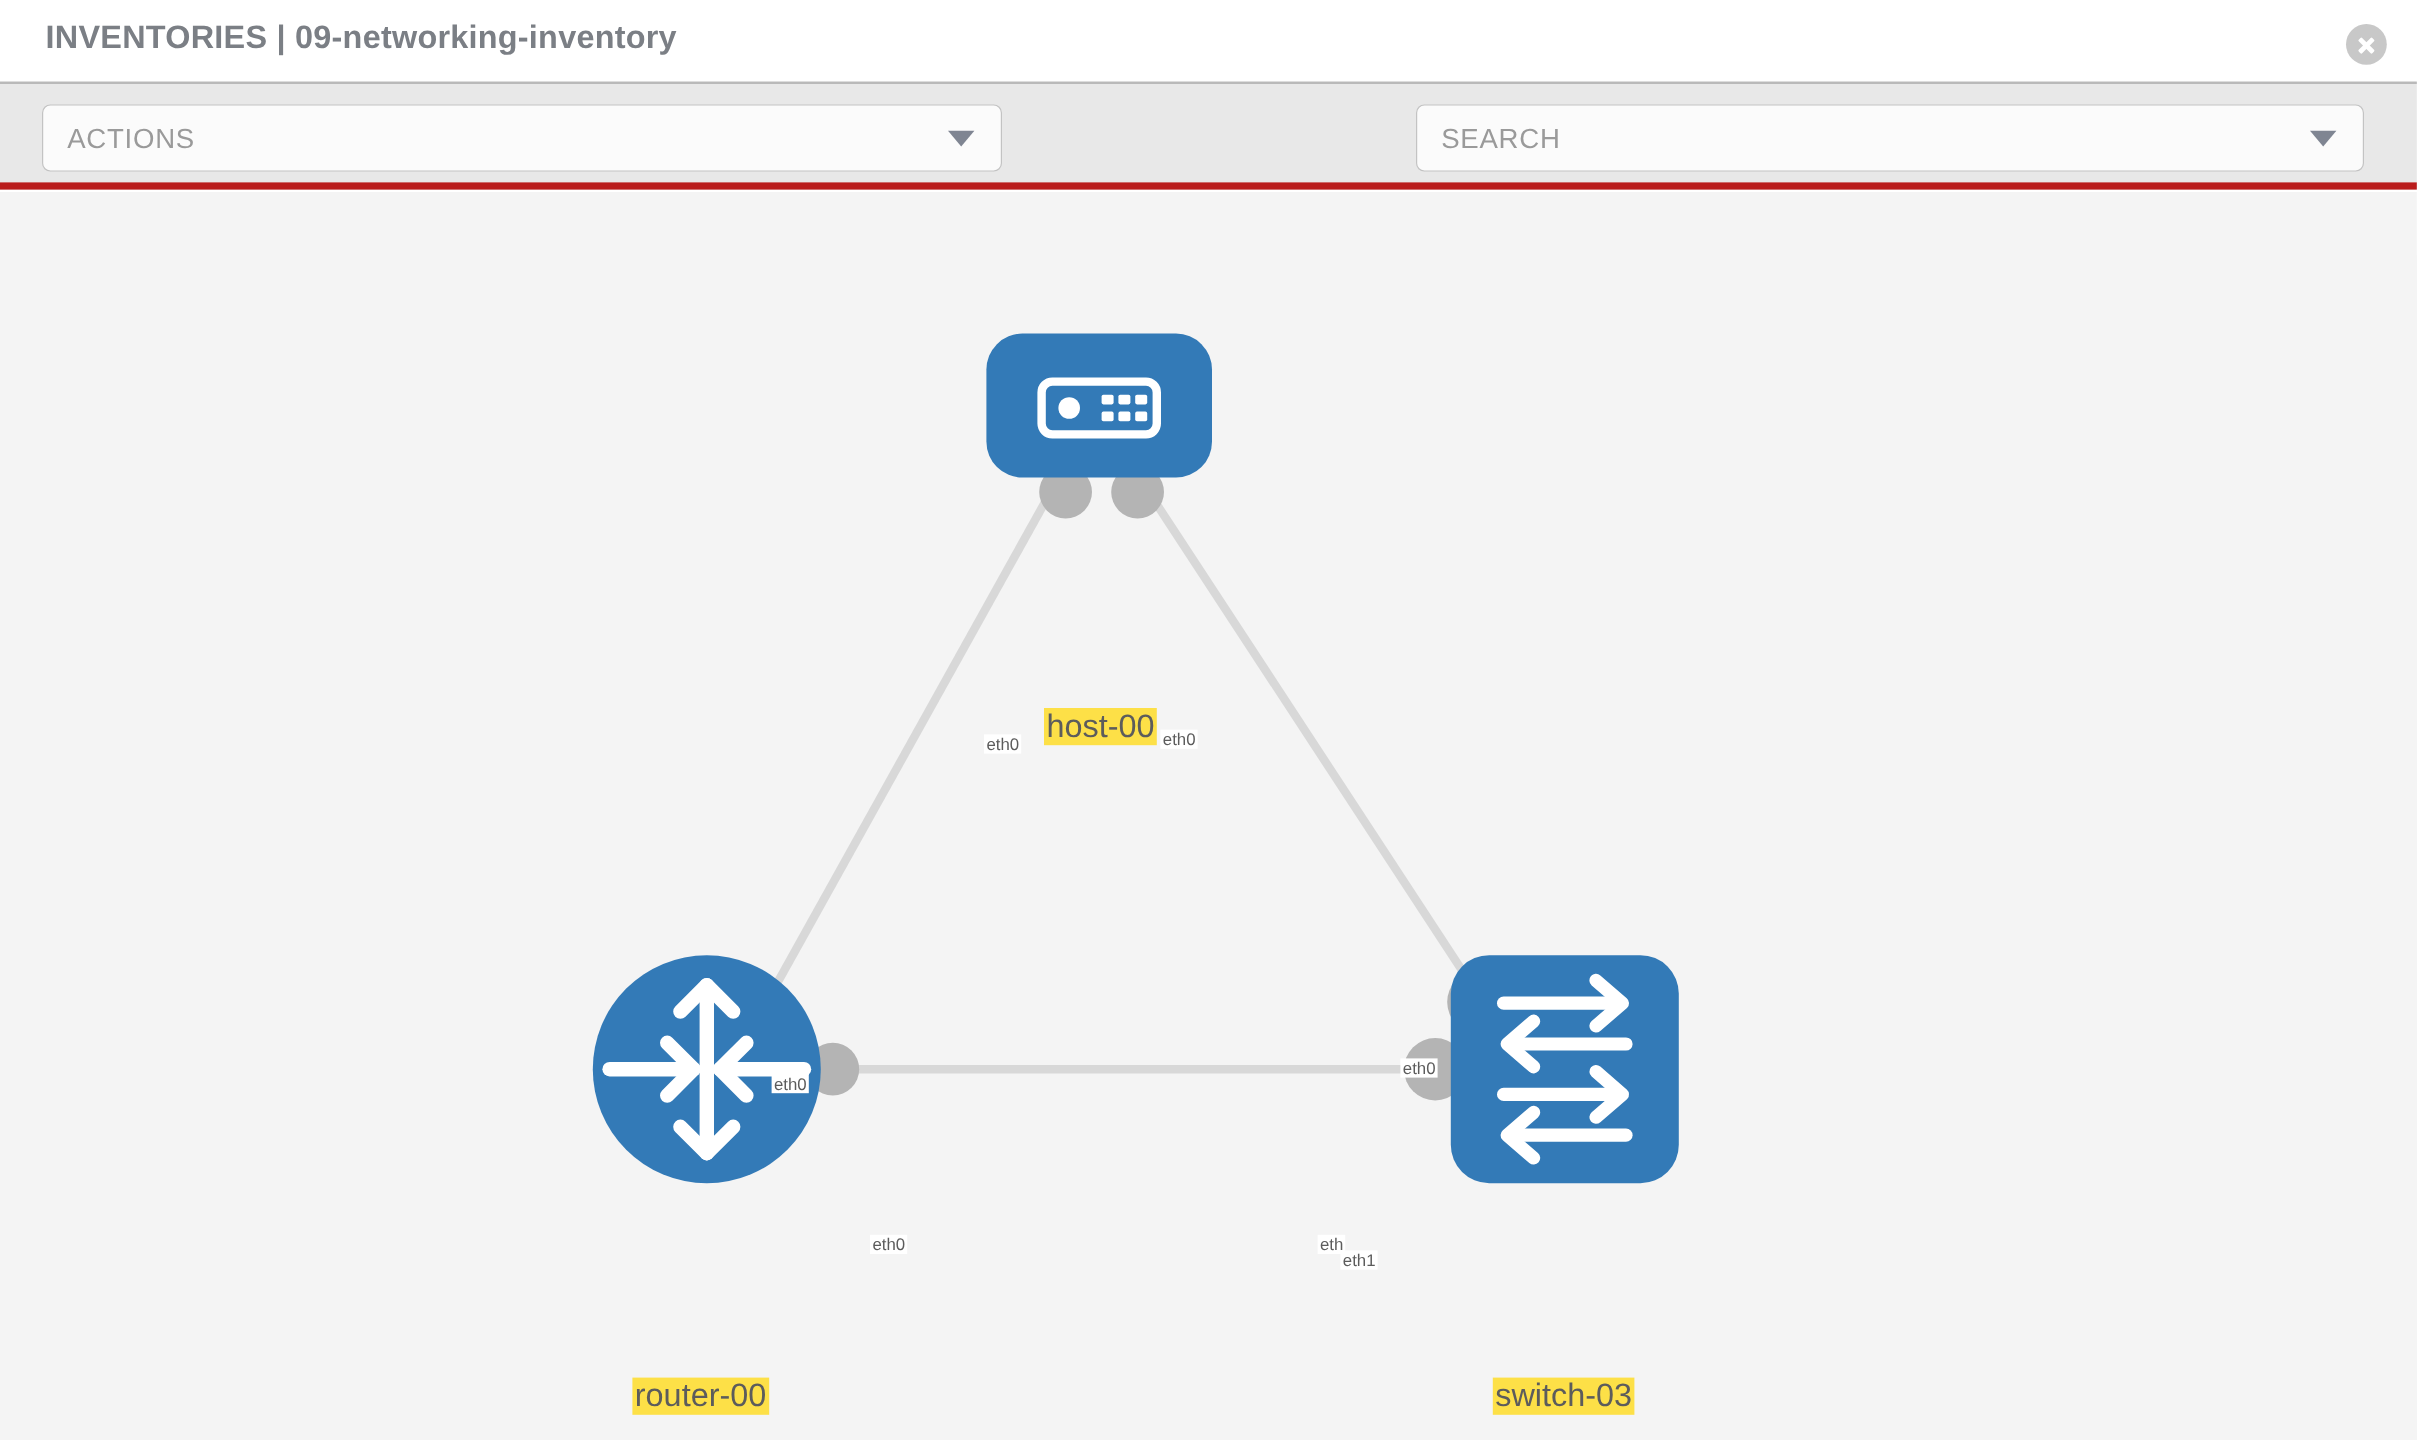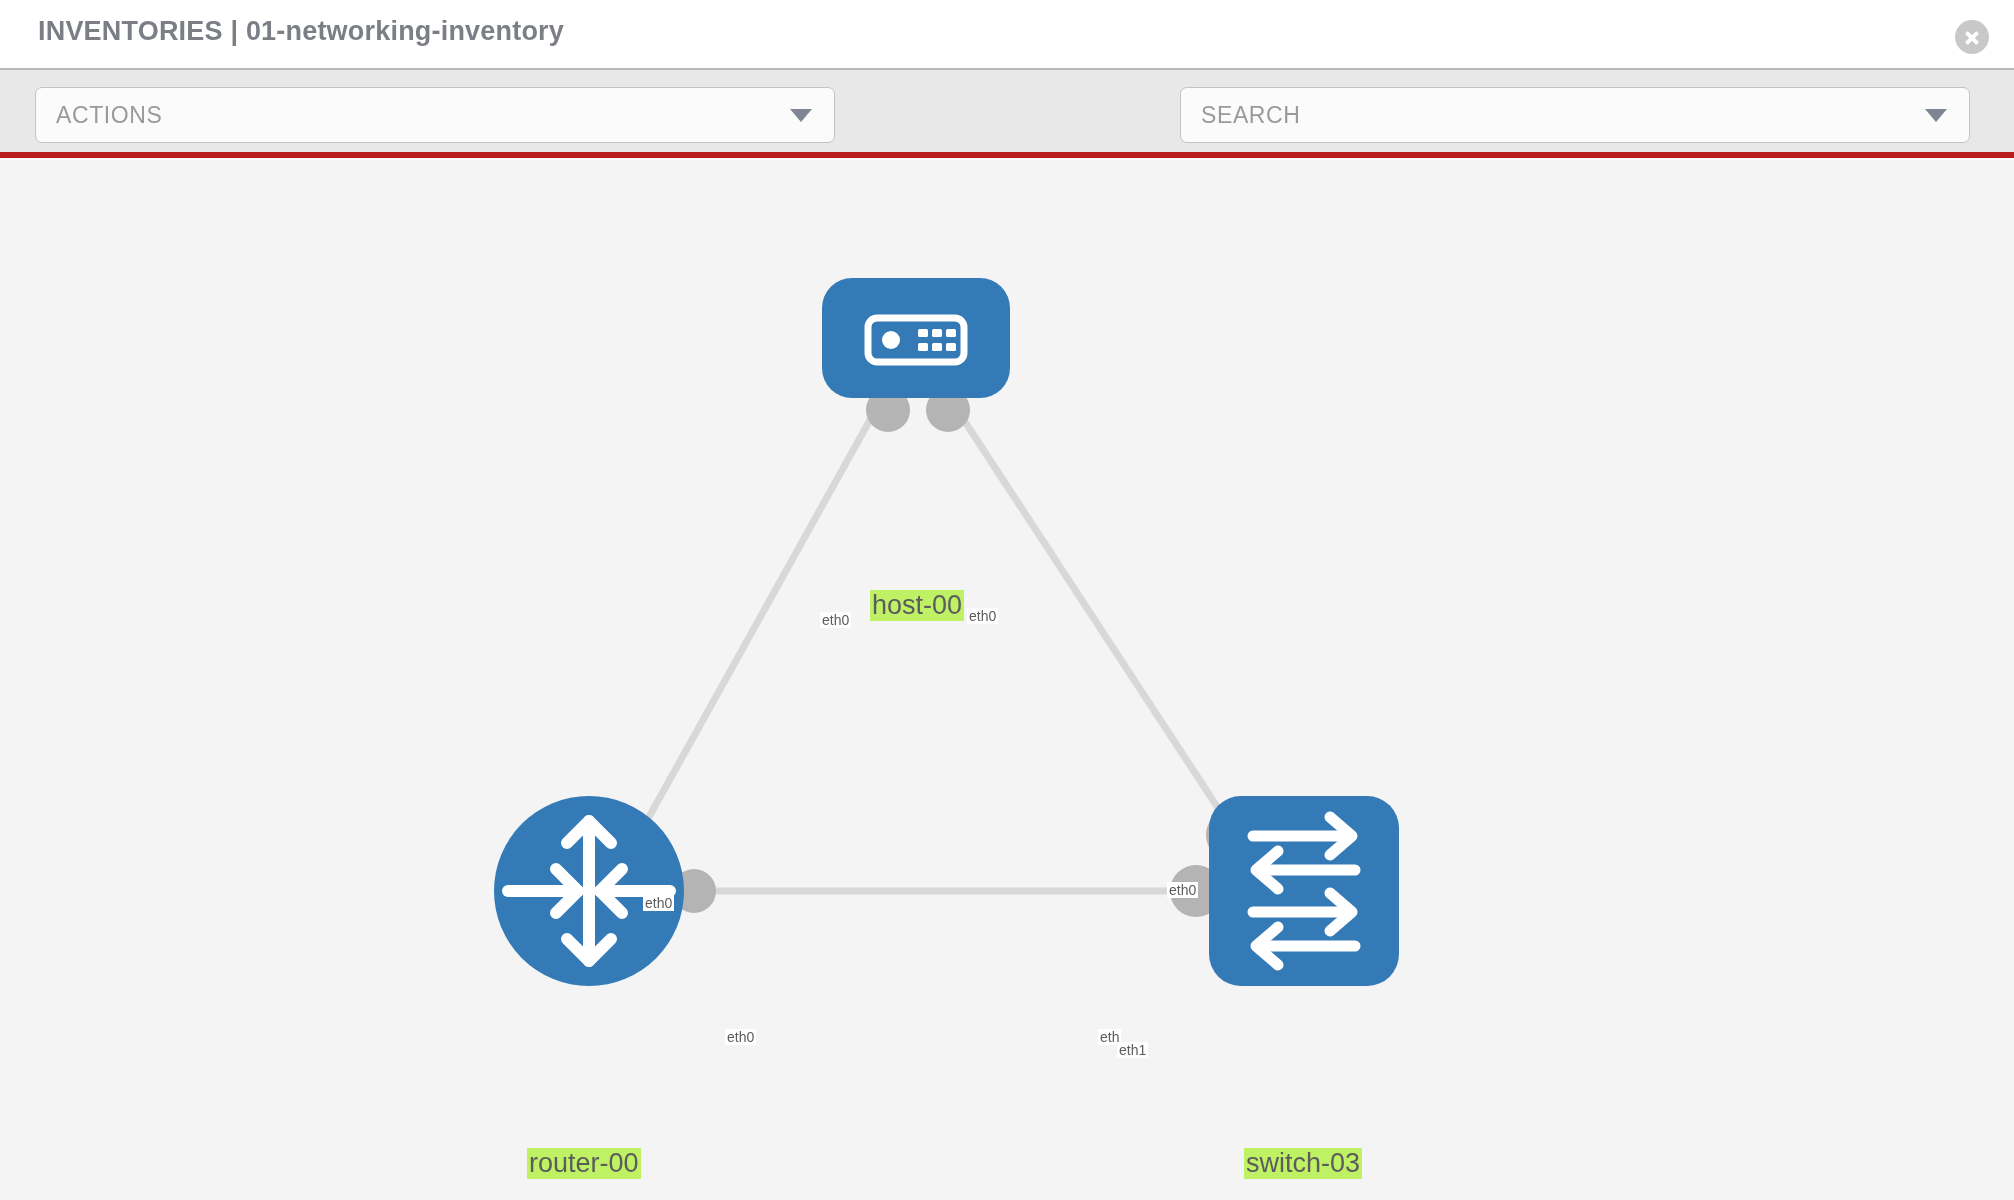--- a/index.html
+++ b/index.html
@@ -119,40 +119,40 @@
     height: 1040px;
     background: #f4f4f4;
     overflow: hidden;
   }
   #topology-svg { position: absolute; top: 0; left: 0; }
 
   .node-label {
     position: absolute;
     font-size: 27px;
     color: #5c5c5c;
-    background: #bef264;
+    background: #fde047;
     padding: 0 2px;
     white-space: nowrap;
     z-index: 6;
   }
   .edge-label {
     position: absolute;
     font-size: 14px;
     color: #5c5c5c;
     background: #ffffff;
     padding: 0 2px;
     white-space: nowrap;
     z-index: 6;
   }
 </style>
 </head>
 <body>
 
 <div id="header">
-  <div id="page-title">INVENTORIES | 01-networking-inventory</div>
+  <div id="page-title">INVENTORIES | 09-networking-inventory</div>
   <div id="close-button"></div>
 </div>
 
 <div id="toolbar">
 
   <div id="actions-select" class="select-box">
     <span class="select-label">ACTIONS</span>
     <span class="select-caret"></span>
   </div>
 

